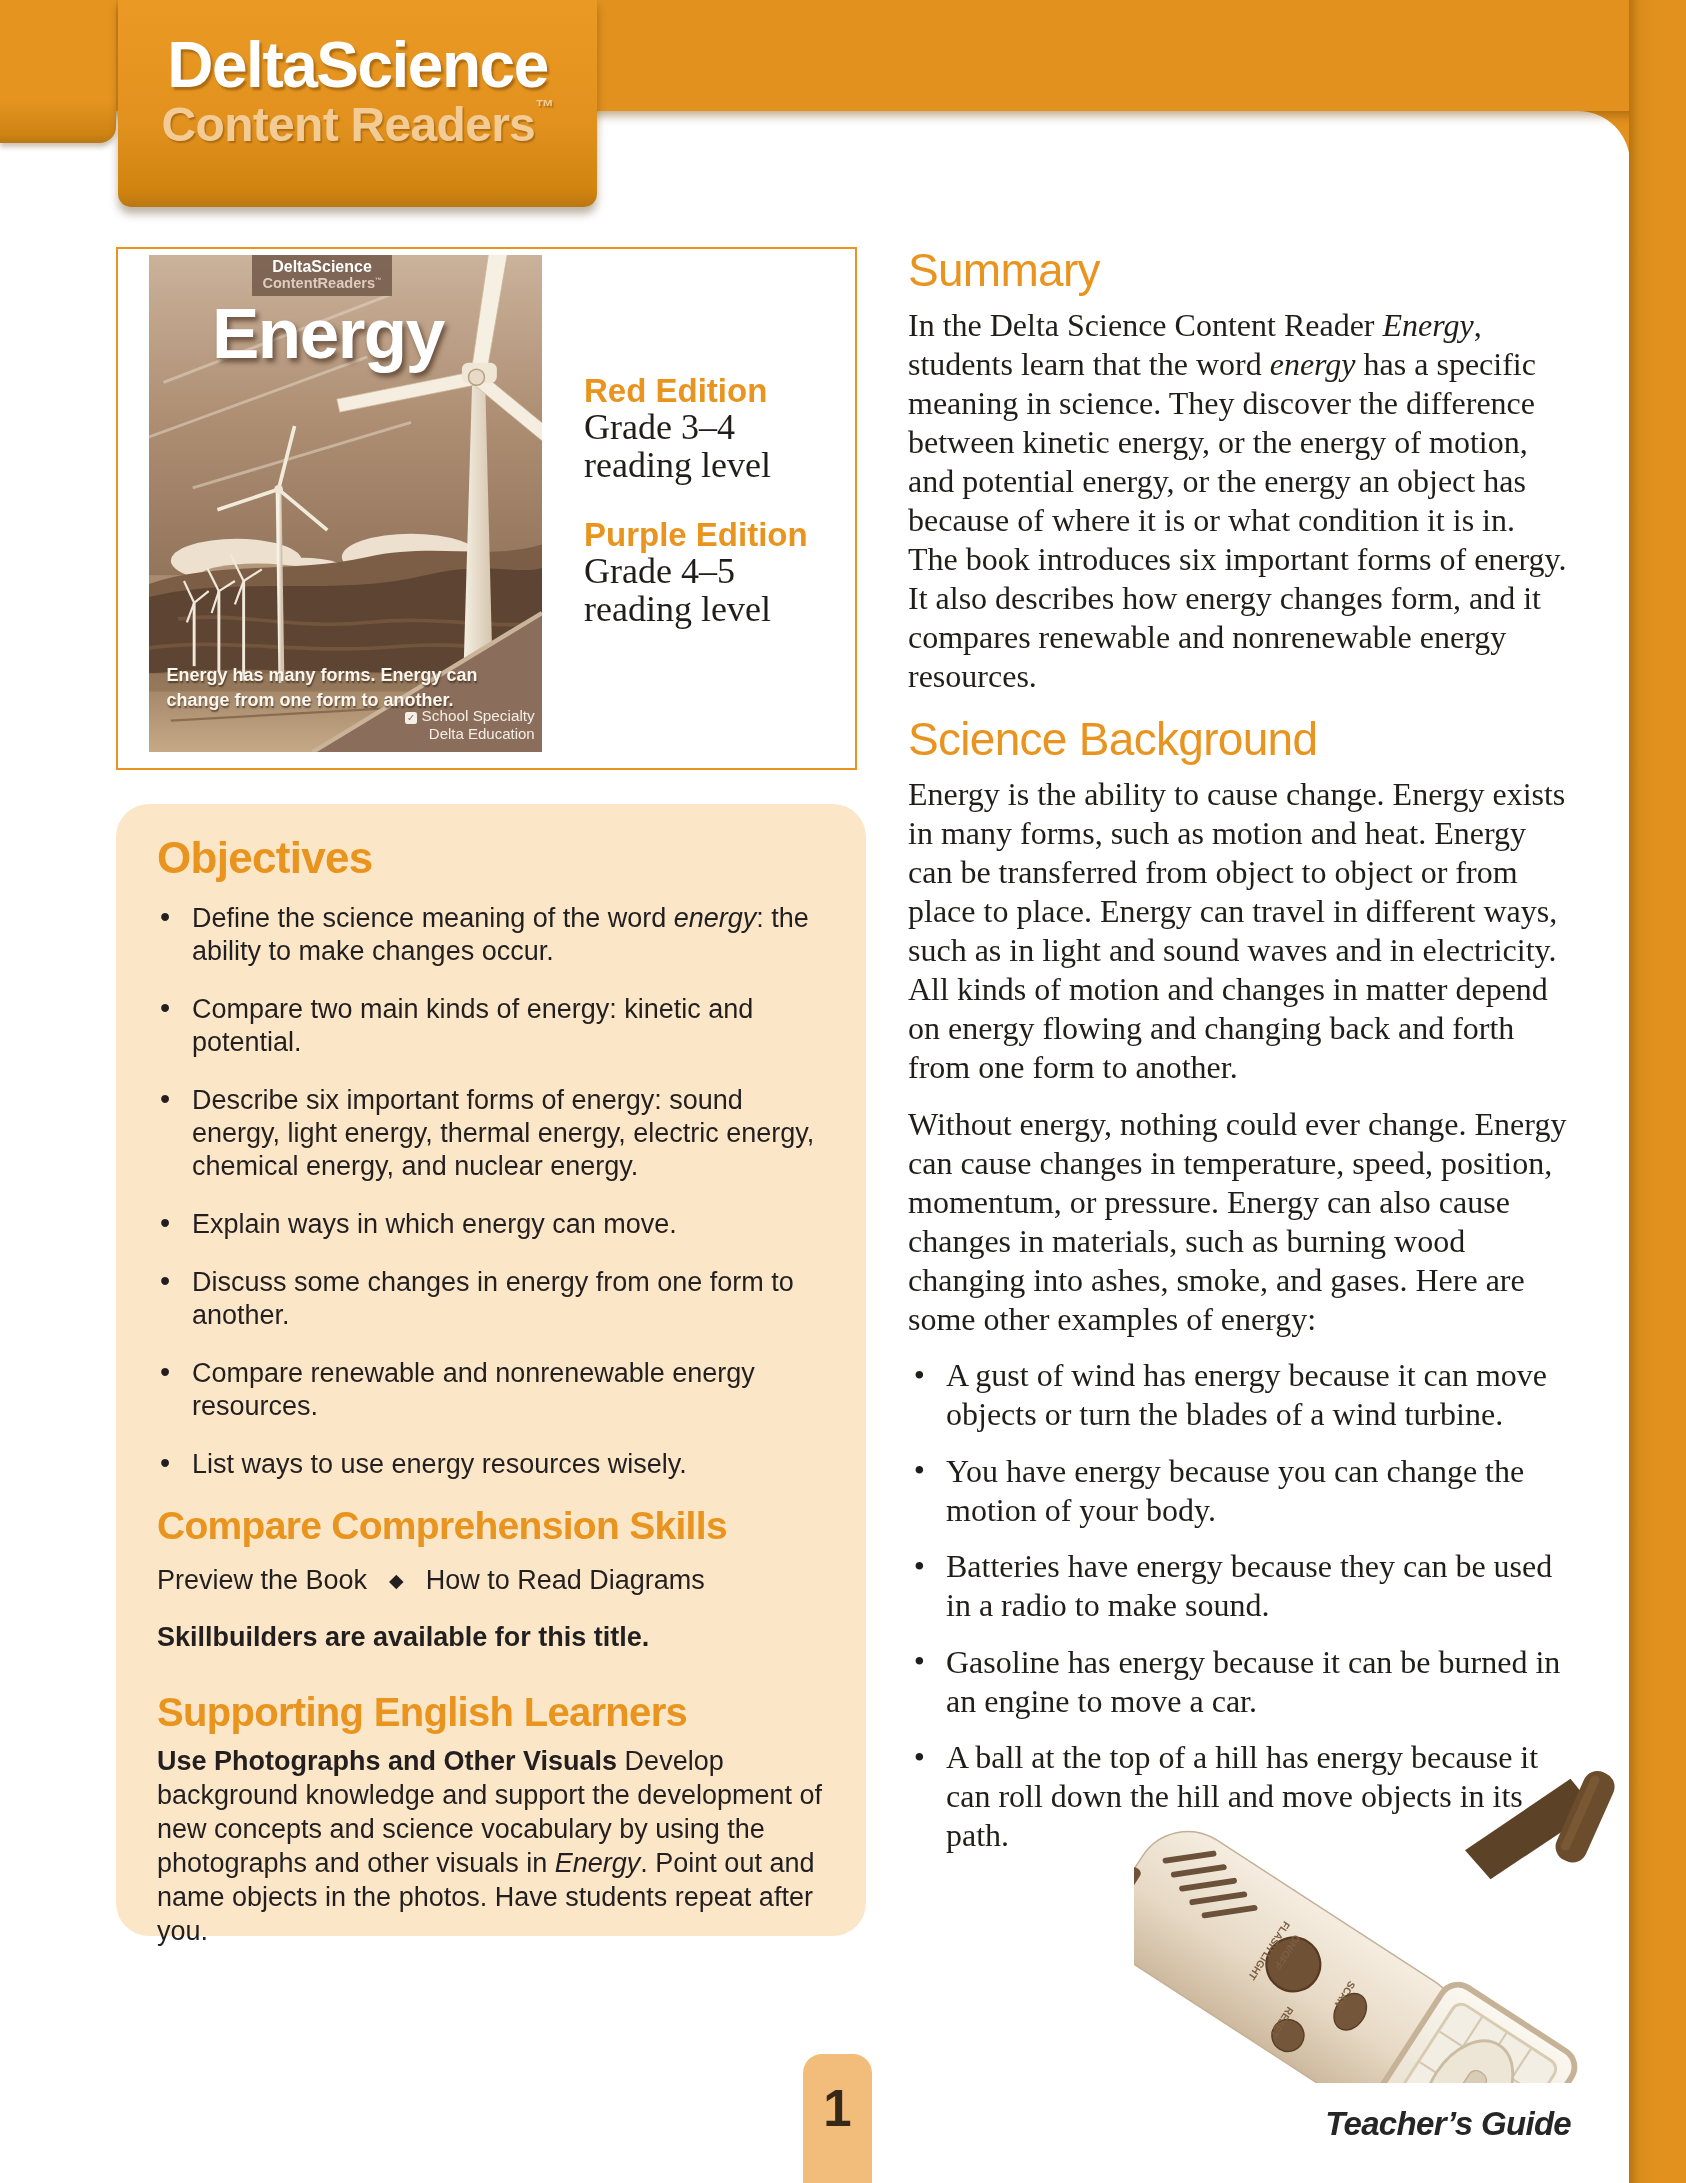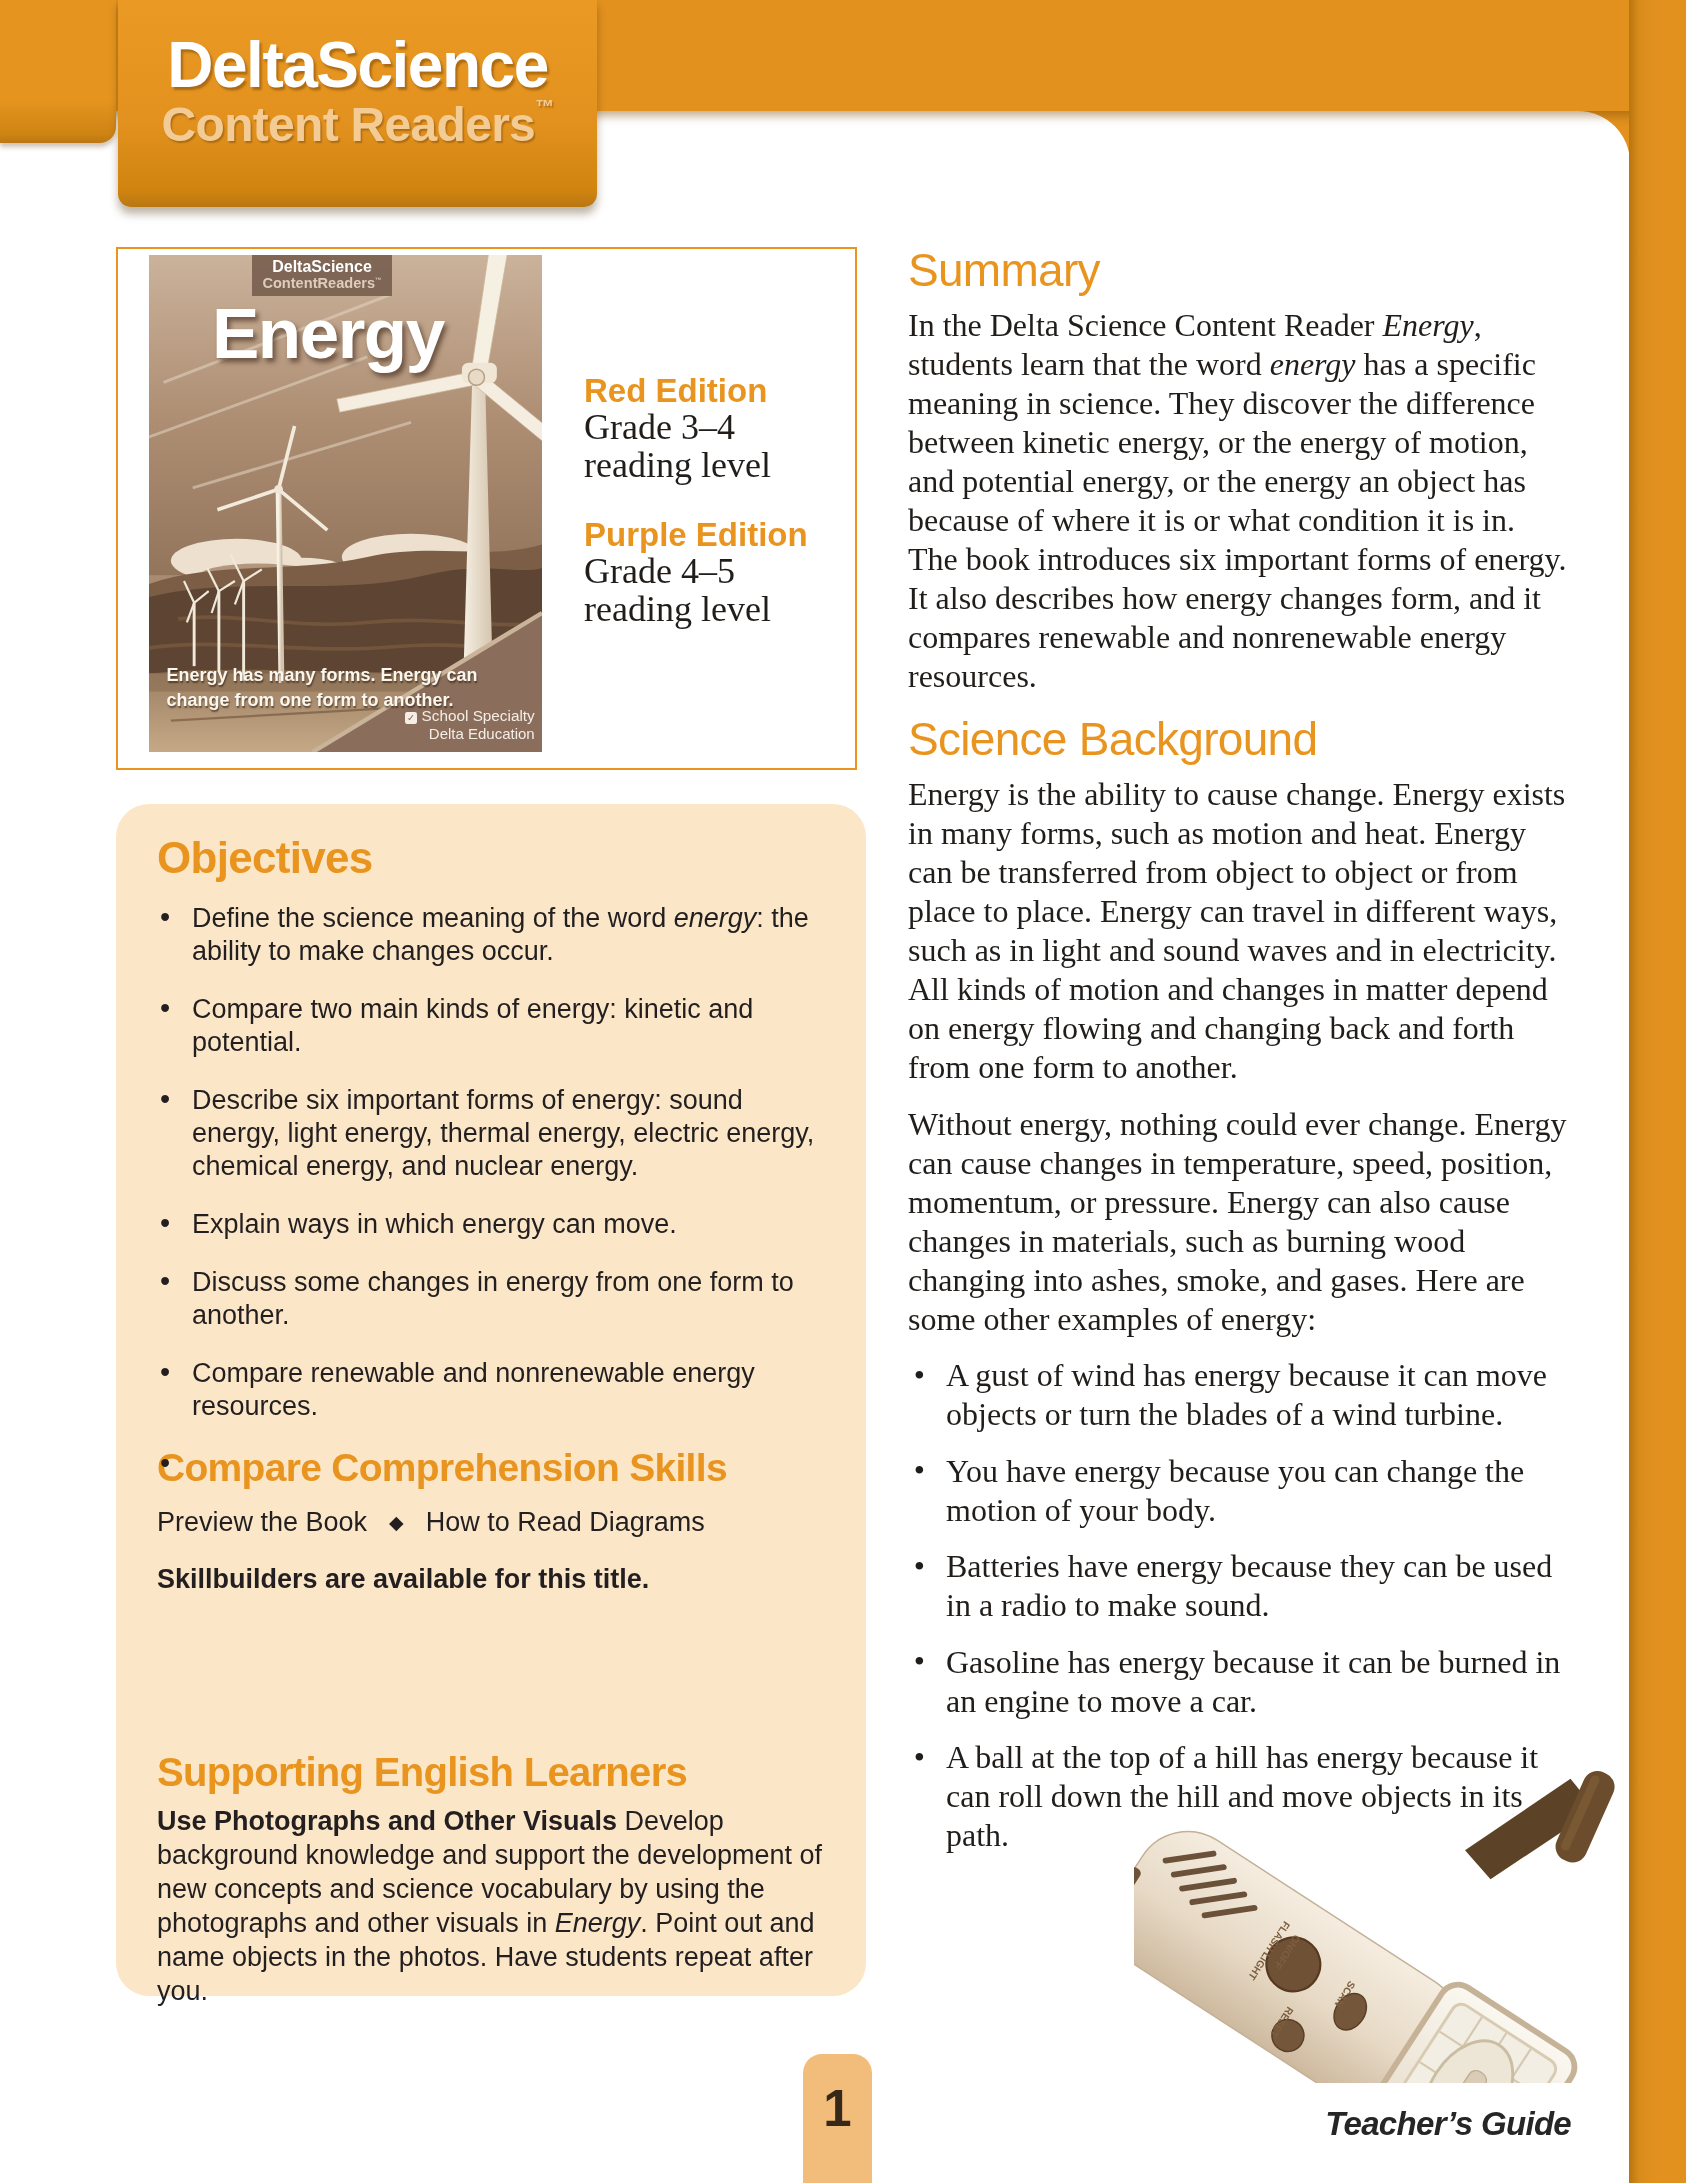--- a/index.html
+++ b/index.html
@@ -48,21 +48,21 @@
   .pub .p1{font-size:15.3px;} .pub .p2{font-size:15px;}
   .pub .lg{display:inline-block;width:12.4px;height:12.4px;background:#F4EEE6;color:#8A6D5A;
            font-size:9.5px;line-height:12.4px;text-align:center;border-radius:2.2px;margin-right:4.4px;}
   .editions{position:absolute;left:466px;top:0;width:240px;}
   .ed{position:absolute;left:0;}
   .ed .nm{font-size:33px;font-weight:bold;color:var(--heading-orange);line-height:1.1;}
   .ed .gr,.ed .lv{font-family:"Liberation Serif",serif;font-size:36px;color:var(--serif-text);line-height:1.04;}
   
   .cream-box{position:absolute;left:116px;width:750px;background:var(--cream);border-radius:33px;z-index:5;}
   .box1{top:804px;height:1040px;padding:32px 42px 22px 41px;}
-  .box2{top:1727px;height:269px;padding:25px 42px 17.5px 41px;}
+  .box2{top:1667px;height:269px;padding:25px 42px 17.5px 41px;}
   .h-orange{font-size:44px;font-weight:bold;color:var(--heading-orange);letter-spacing:-0.7px;line-height:1;}
   .box1 .h-orange{margin-bottom:22px;}
   .obj-list{list-style:none;}
   .obj-list li{position:relative;padding-left:35px;margin-bottom:25px;font-size:27px;line-height:33px;
                color:var(--text-dark);}
   .obj-list .blt{position:absolute;left:2.9px;top:-1.5px;font-size:29px;}
   .rcs-title{font-size:39px;font-weight:bold;color:var(--heading-orange);letter-spacing:-0.7px;
              margin-top:16px;margin-bottom:20.4px;line-height:1;}
   .skills-row{font-size:27px;color:var(--text-dark);margin-bottom:19px;}
   .skills-row .dia{font-size:19px;margin:0 22px;vertical-align:2.9px;}
@@ -225,21 +225,21 @@
         <li><span class="blt">•</span><span><span>Compare two main kinds of energy: kinetic and potential.</span></span></li>
 
         <li><span class="blt">•</span><span><span>Describe six important forms of energy: sound energy, light energy, thermal energy, electric energy, chemical energy, and nuclear energy.</span></span></li>
 
         <li><span class="blt">•</span><span><span>Explain ways in which energy can move.</span></span></li>
 
         <li><span class="blt">•</span><span><span>Discuss some changes in energy from one form to another.</span></span></li>
 
         <li><span class="blt">•</span><span><span>Compare renewable and nonrenewable energy resources.</span></span></li>
 
-        <li><span class="blt">•</span></li>
+        <li><span class="blt">•</span><span><span>List ways to use energy resources wisely.</span></span></li>
       </ul>
     <div class="rcs-title">Compare Comprehension Skills</div>
     <div class="skills-row">
       <span>Preview the Book</span><span class="dia">◆</span><span>How to Read Diagrams</span>
     </div>
     <div class="skillbuilders">Skillbuilders are available for this title.</div>
   </div>
 
   <div class="cream-box box2">
     <div class="h-orange">Supporting English Learners</div>

